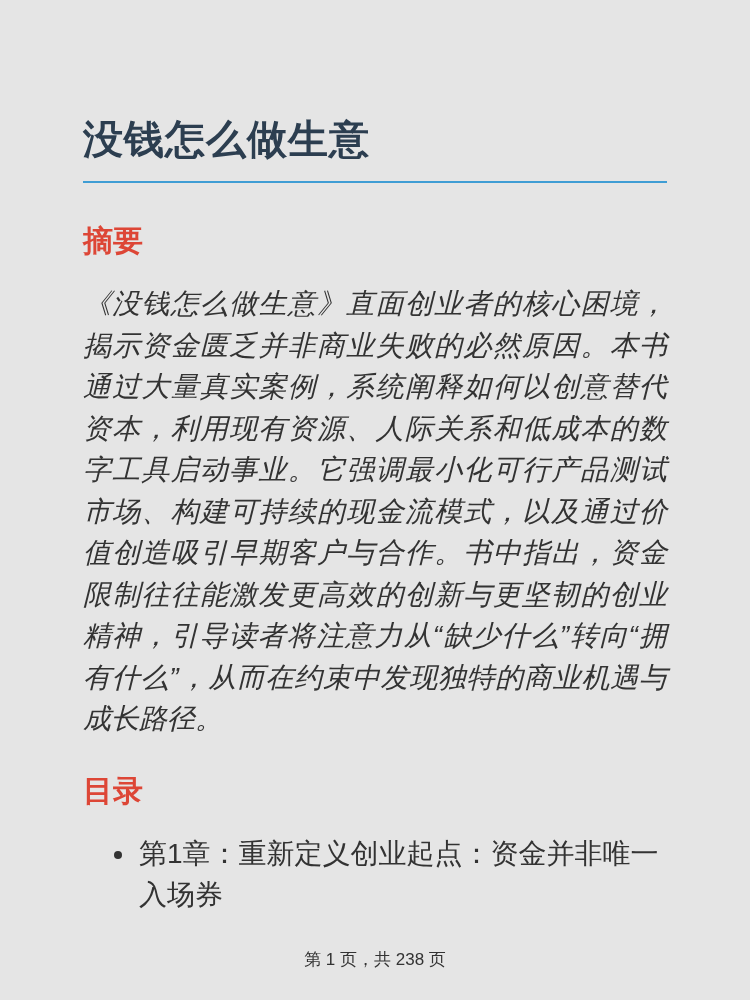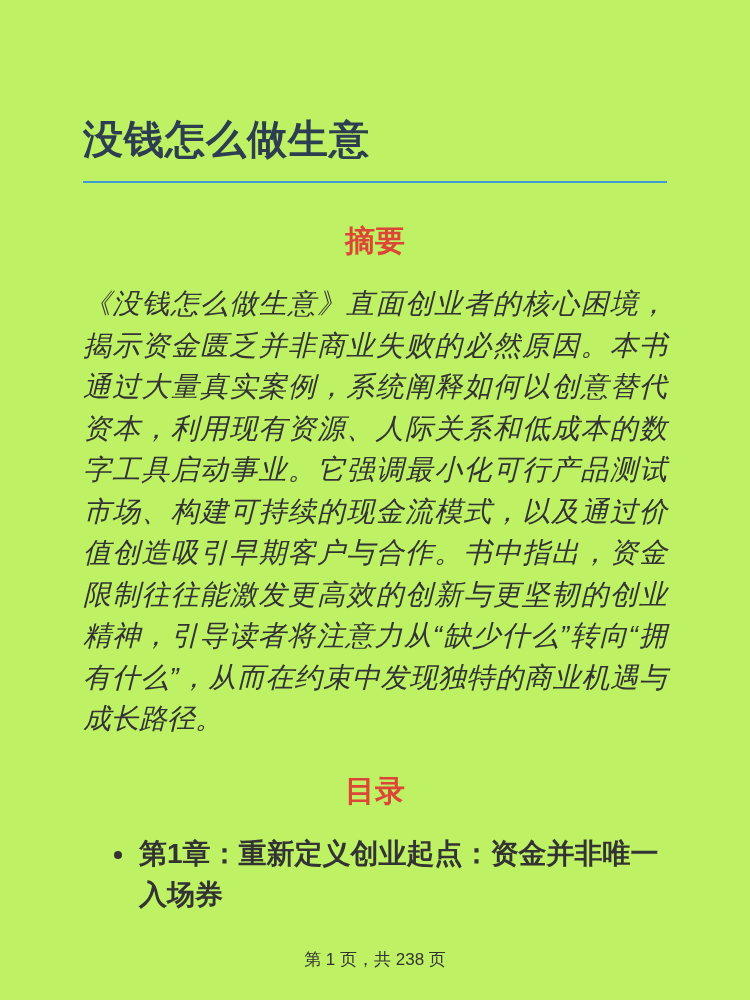--- a/index.html
+++ b/index.html
@@ -4,21 +4,21 @@
 <style>
   html, body {
     margin: 0;
     padding: 0;
     background: #ffffff;
   }
   .page {
     position: relative;
     width: 750px;
     height: 1000px;
-    background: #bef264;
+    background: #e5e5e5;
     overflow: hidden;
     font-family: "Liberation Sans", sans-serif;
     color: #333333;
     box-sizing: border-box;
   }
   .content {
     padding: 0 83px;
   }
   h1.doc-title {
     margin: 115px 0 0 0;
@@ -29,21 +29,20 @@
     padding-bottom: 18px;
     border-bottom: 2px solid #3f9dd4;
     letter-spacing: 1px;
   }
   h2.section-heading {
     font-size: 30px;
     line-height: 36px;
     font-weight: 700;
     color: #dd4636;
     margin: 40px 0 24px 0;
-    text-align: center;
   }
   h2.section-heading.toc {
     margin-top: 33px;
     margin-bottom: 24px;
   }
   p.abstract-text {
     margin: 0;
     font-size: 28px;
     line-height: 41.5px;
     text-align: justify;
@@ -53,21 +52,20 @@
   ul.toc-list {
     margin: 24px 0 0 0;
     padding-left: 54px;
     list-style: disc;
     font-size: 28px;
     line-height: 41.5px;
     color: #333333;
   }
   ul.toc-list > li {
     padding-left: 2px;
-    font-weight: bold;
   }
   ul.toc-sublist {
     margin: 9px 0 0 0;
     padding-left: 51px;
     list-style: circle;
   }
   ul.toc-sublist > li {
     margin-bottom: 6px;
     padding-left: 2px;
   }

